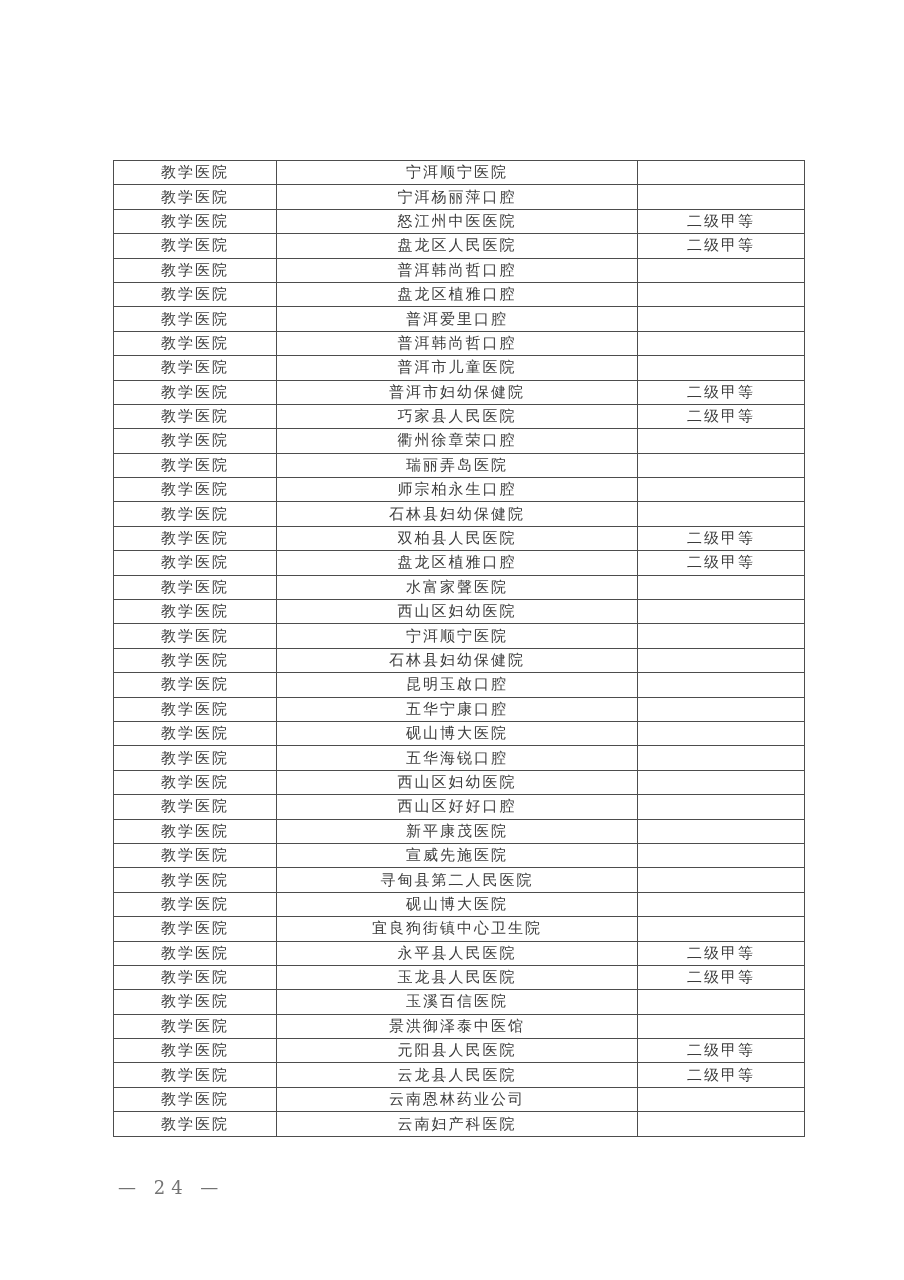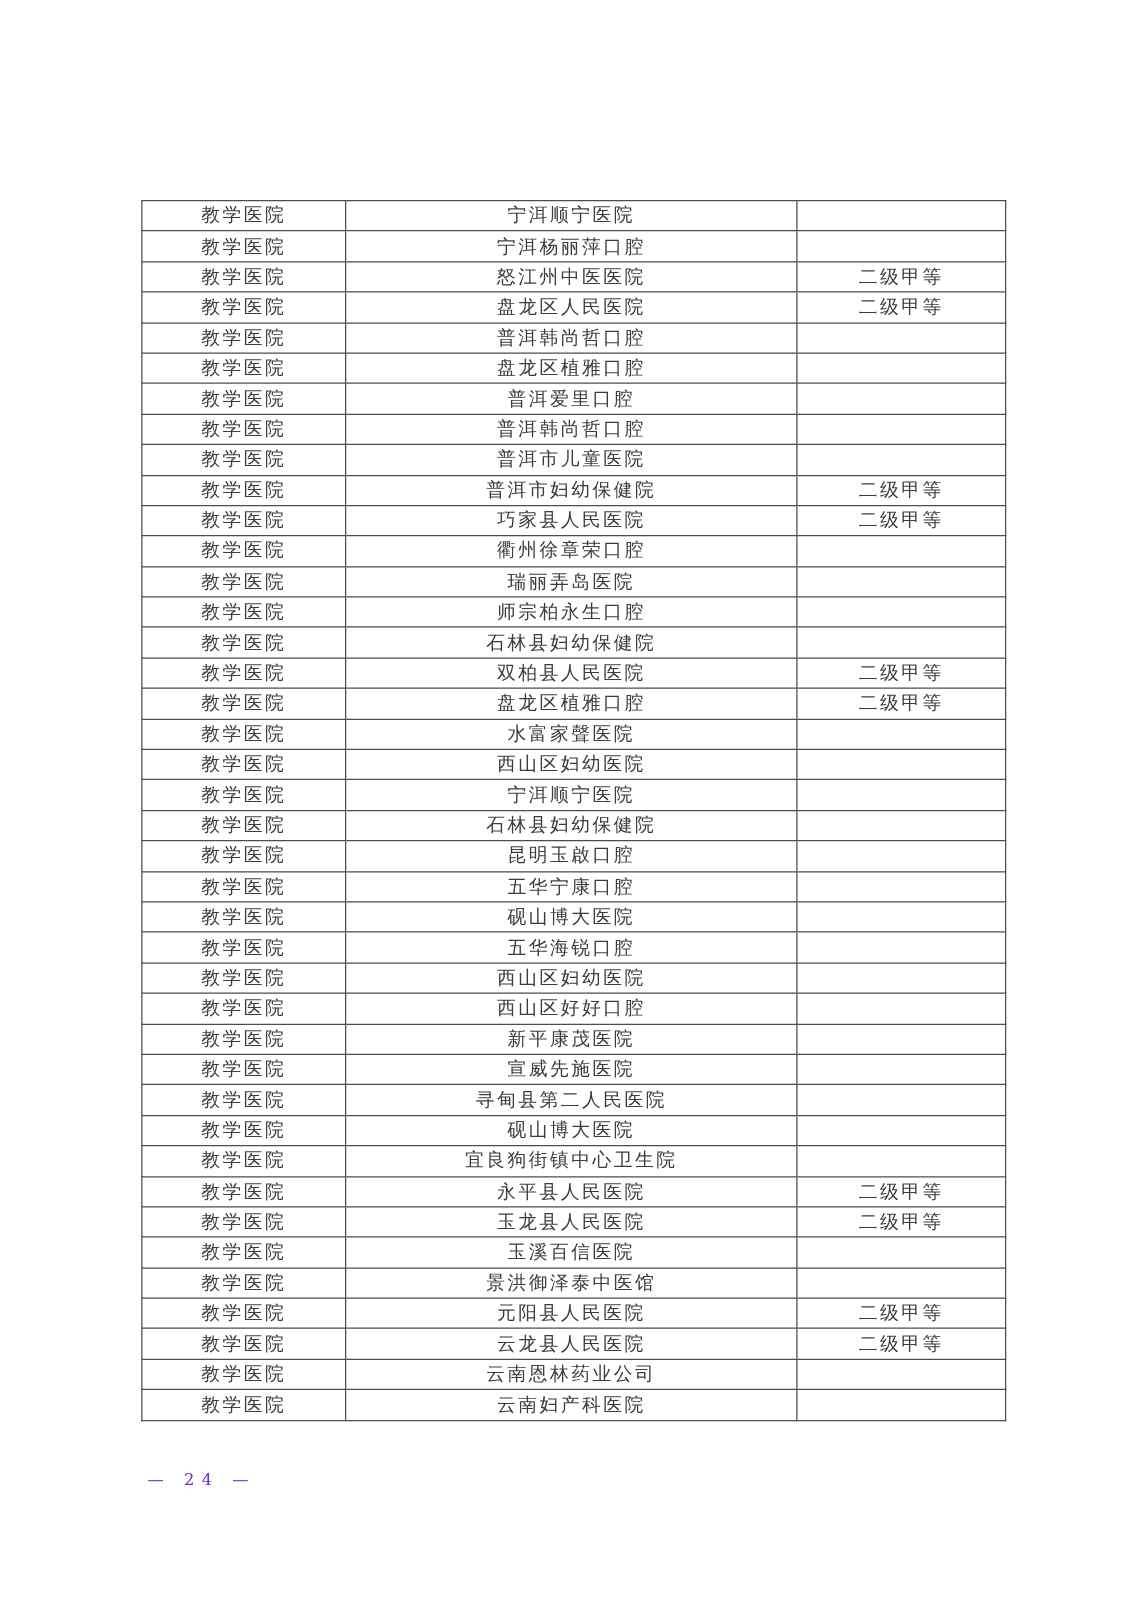--- a/index.html
+++ b/index.html
@@ -37,22 +37,22 @@
     white-space: nowrap;
     overflow: hidden;
   }
   td.col-type  { width: 162px; }
   td.col-name  { width: 360px; }
   td.col-grade { width: 166px; }
   .page-number {
     position: absolute;
     left: 118px;
     top: 1177px;
-    font-size: 13px;
-    color: #6d28d9;
+    font-size: 18px;
+    color: #737373;
     letter-spacing: 6px;
     font-family: "DejaVu Serif", serif;
   }
 </style>
 </head>
 <body>
 
 <div class="page">
 
   <table class="hospital-table">

